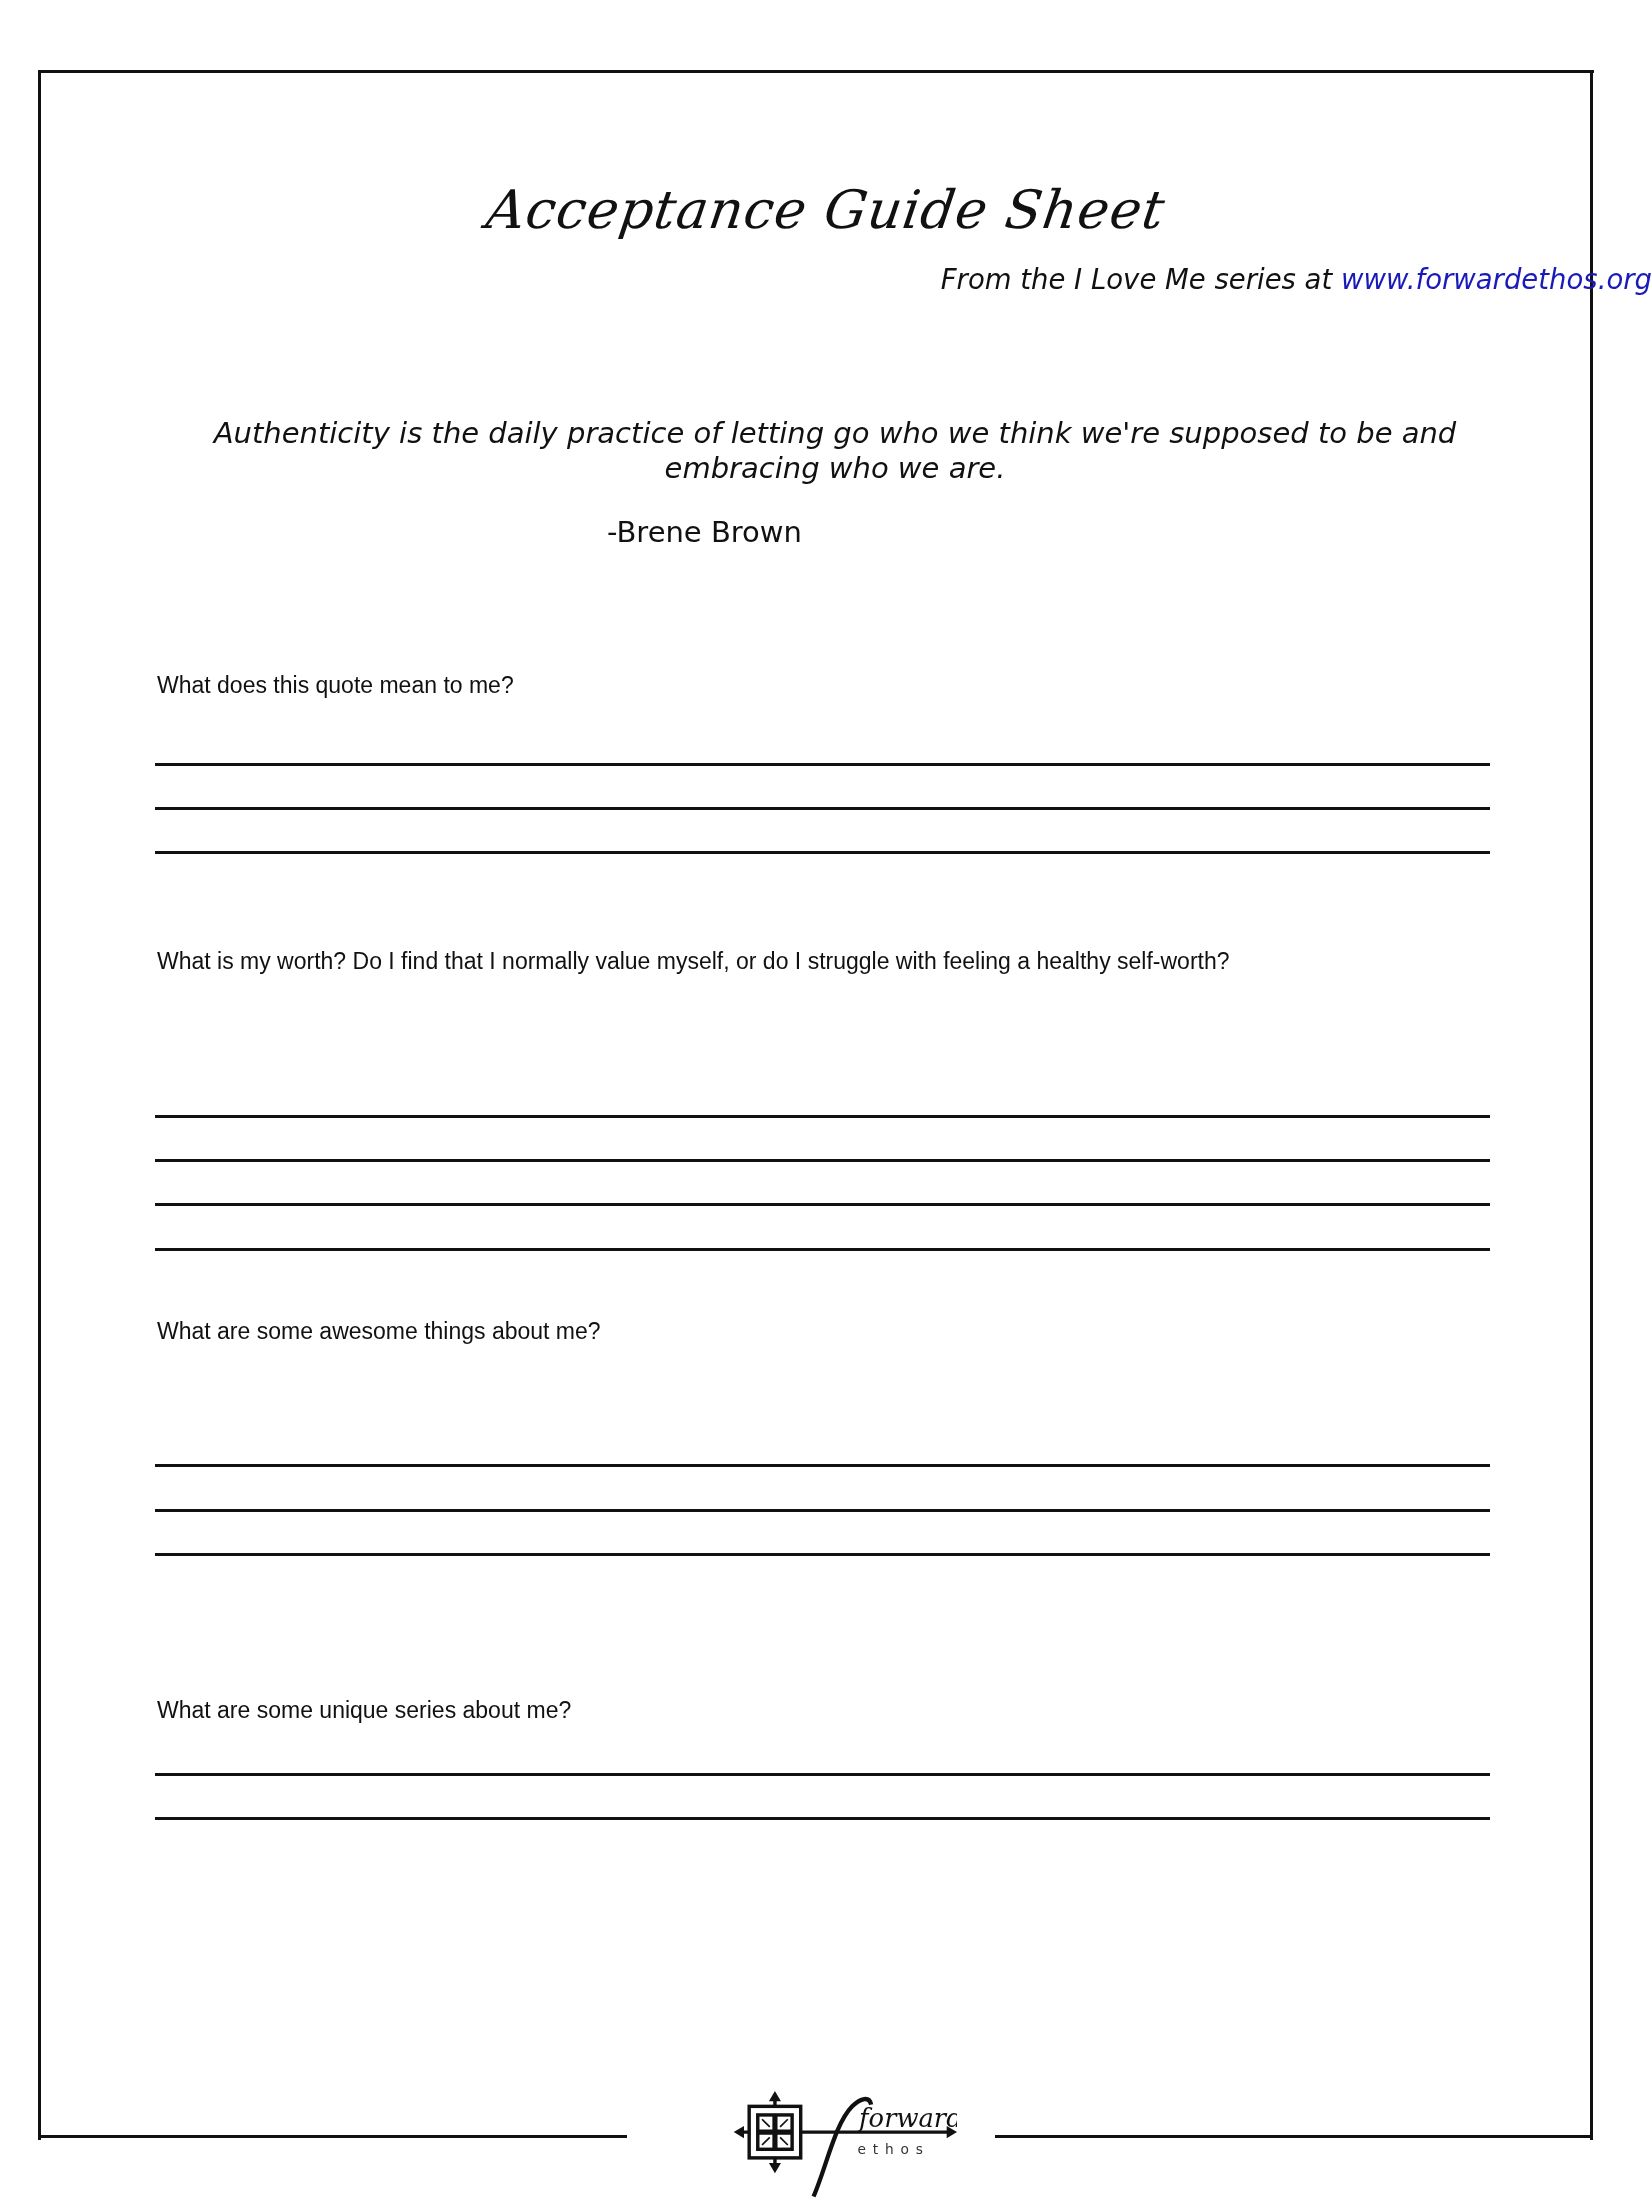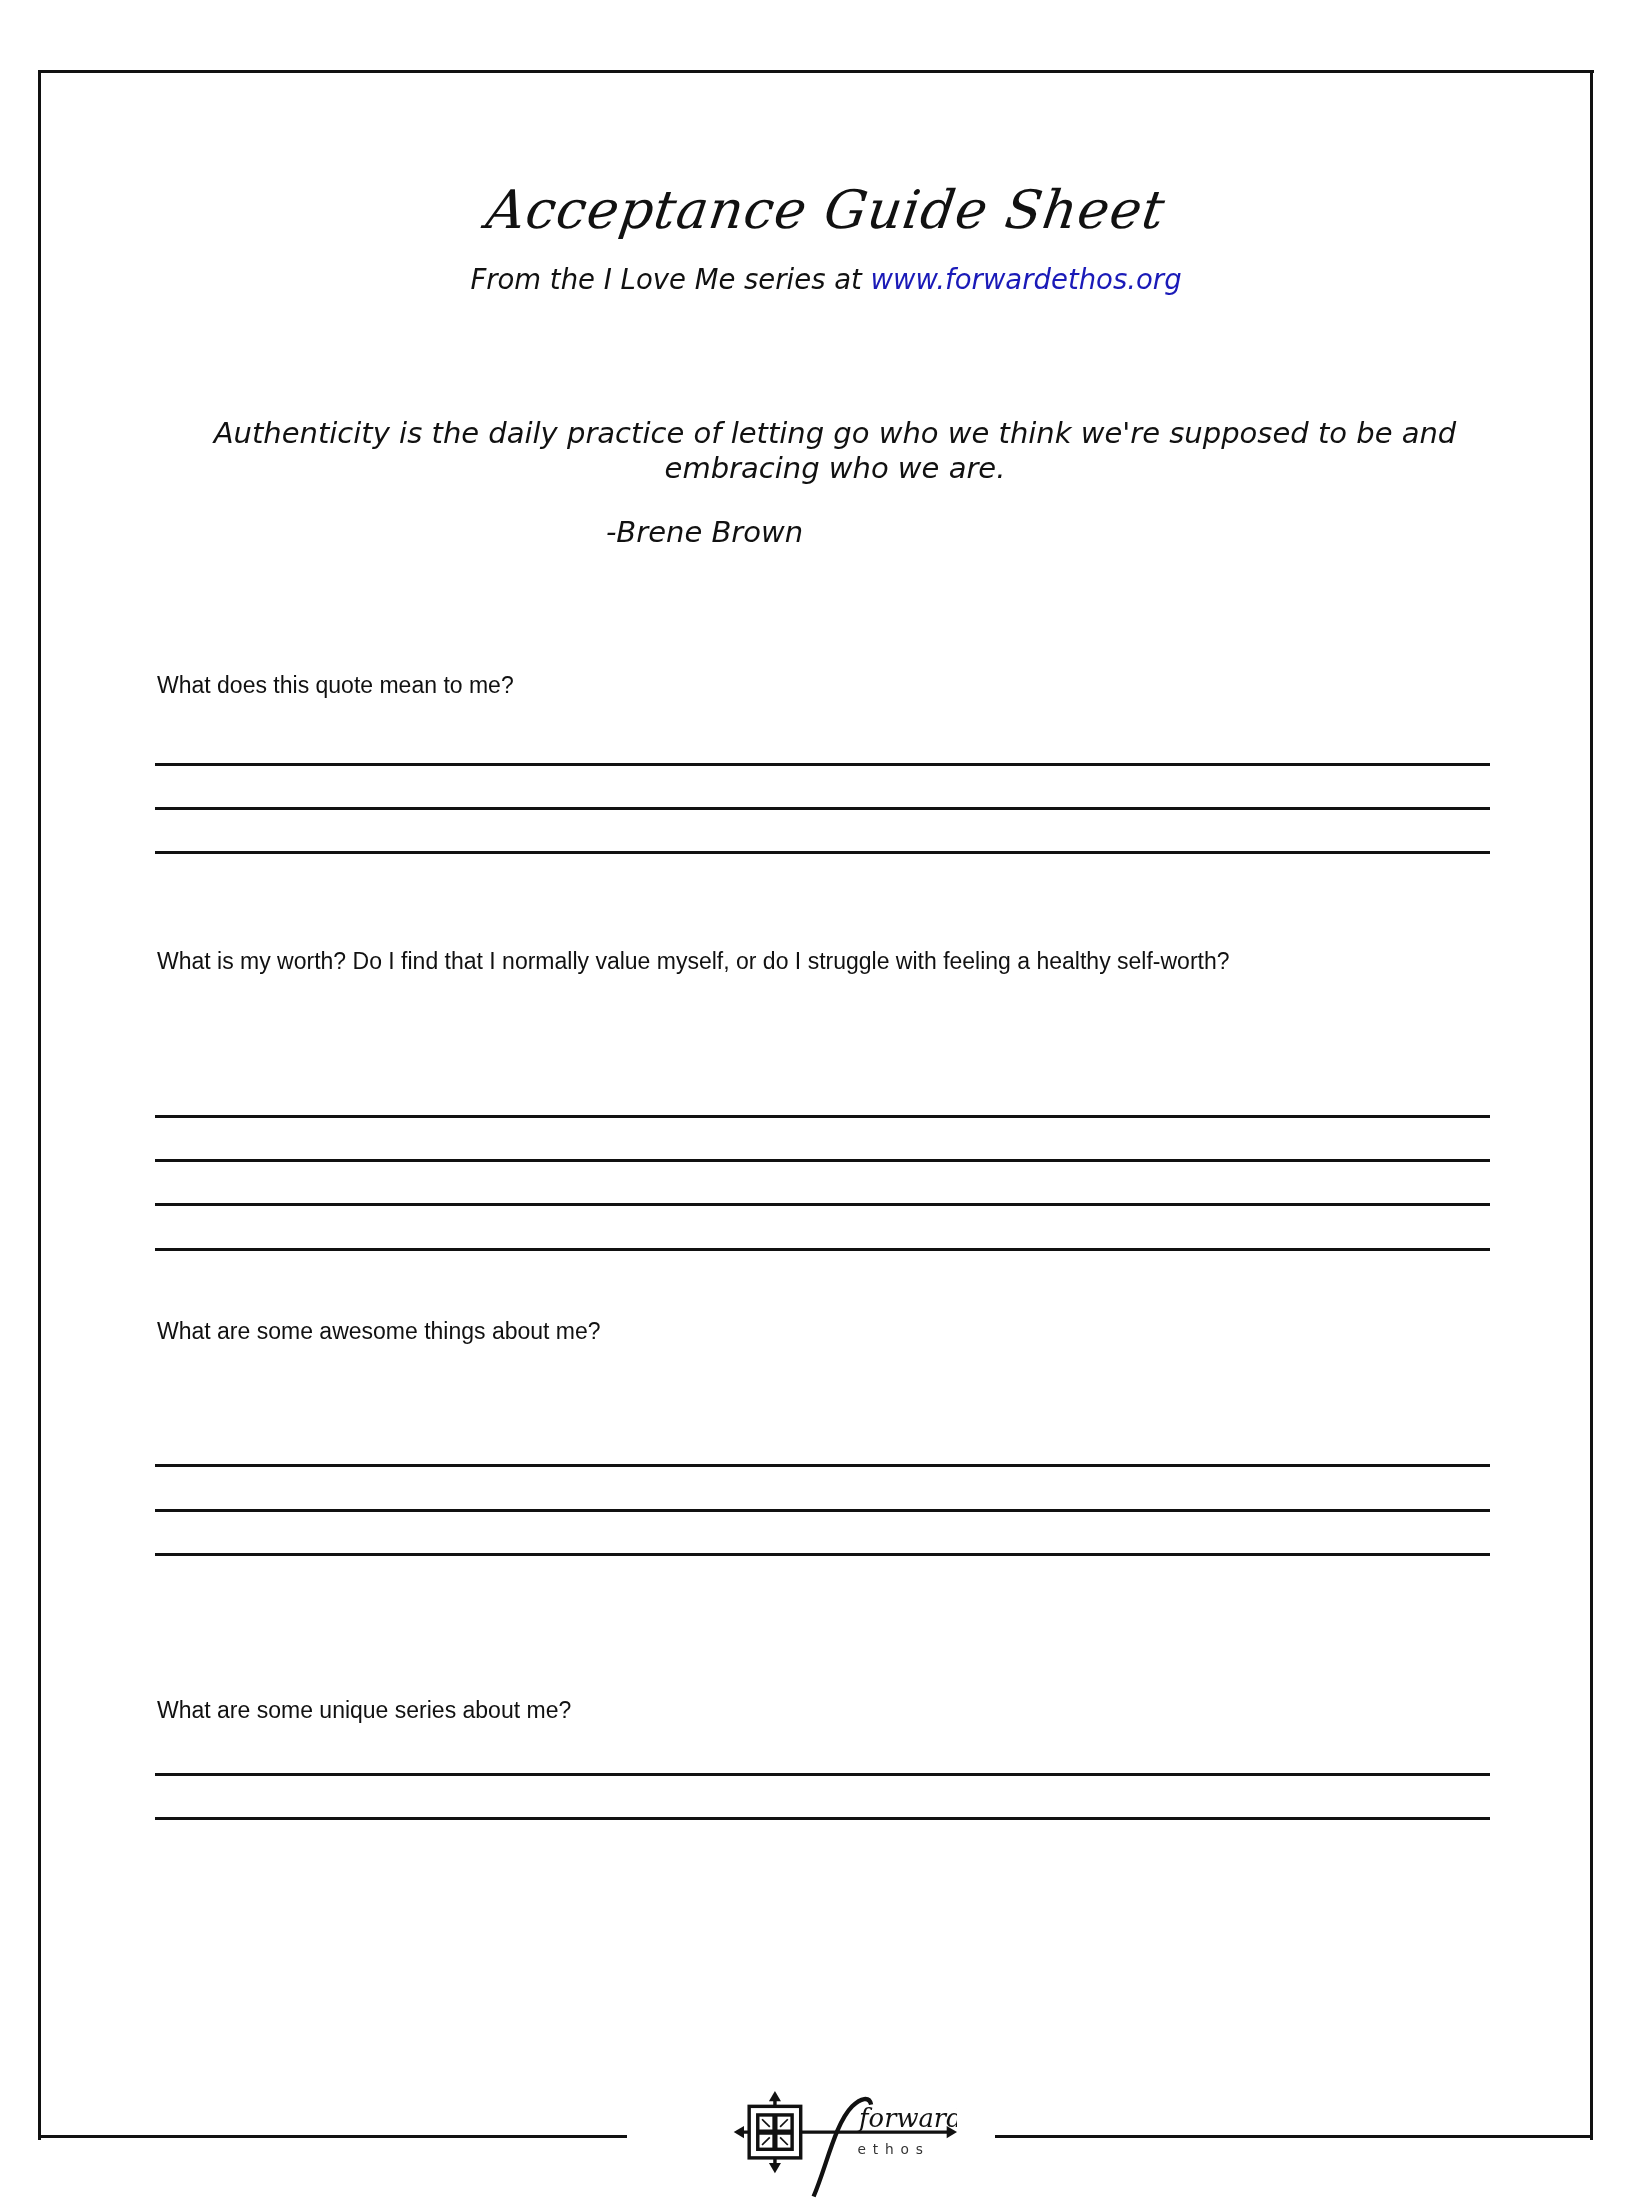--- a/index.html
+++ b/index.html
@@ -35,21 +35,21 @@
       font-size: 53px;
       font-weight: normal;
       letter-spacing: 0.9px;
       color: #111;
       transform: skewX(-8deg);
     }
     .subtitle {
       position: absolute;
       left: 0; width: 1652px;
       top: 263px;
-      text-align: center;
+      text-align: right;
       font-family: "DejaVu Sans", sans-serif;
       font-style: italic;
       font-size: 27.5px;
       color: #111;
     }
     .subtitle .link {
       color: #1a1ab8;
       text-decoration: none;
     }
 
@@ -63,21 +63,20 @@
       font-size: 29px;
       line-height: 35px;
       color: #111;
     }
     .quote-author {
       position: absolute;
       left: 0; width: 1409px;
       top: 515px;
       text-align: center;
       font-family: "DejaVu Sans", sans-serif;
-      font-style: italic;
       font-size: 29px;
       color: #111;
     }
 
     .question {
       position: absolute;
       left: 157px;
       width: 1342px;
       font-family: "Liberation Sans", sans-serif;
       font-size: 23px;

